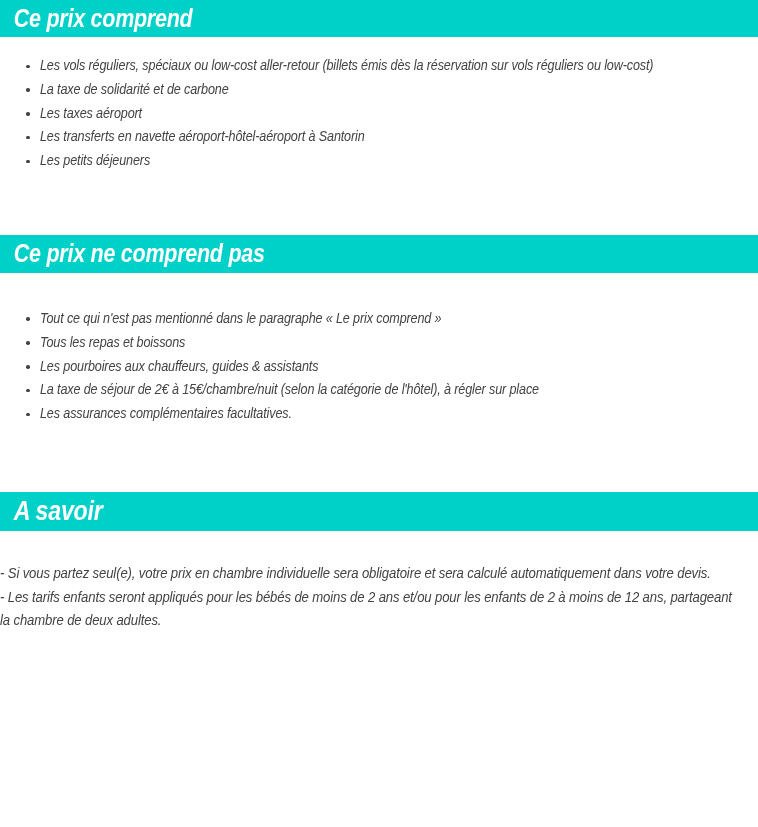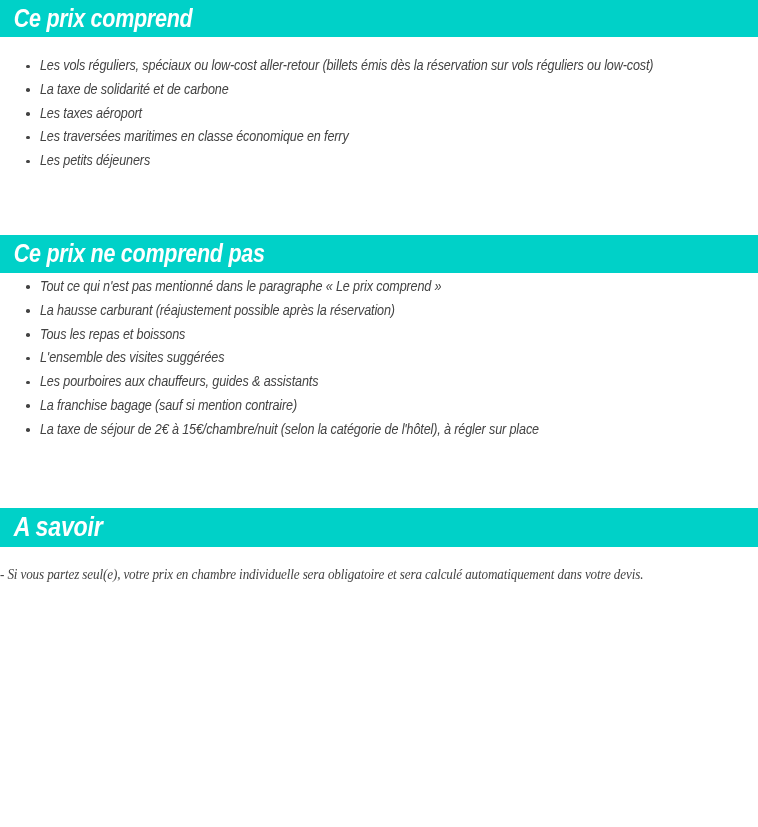--- a/index.html
+++ b/index.html
@@ -69,29 +69,28 @@
   }
 
   .li-text {
     display: inline-block;
     transform: scaleX(0.9);
     transform-origin: left center;
     white-space: pre;
   }
 
   #includes-list { margin-top: 17px; }
-  #excludes-list { margin-top: 2px; text-decoration: underline; }
+  #excludes-list { margin-top: 34px; text-decoration: underline; }
 
   .spacer-after-includes { height: 62px; }
   .spacer-after-excludes { height: 66px; }
 
   .notes-block {
     padding: 0;
-    margin-top: 16px;
-    font-family: Liberation Serif, serif;
+    margin-top: 31px;
   }
 
   .notes-block p {
     margin: 0 0 0 0;
     color: #434343;
     font-style: italic;
     font-size: 14.6px;
     line-height: 23.6px;
     letter-spacing: -0.15px;
     max-width: 744px;
@@ -110,43 +109,42 @@
 <div>
 
   <div class="section-header" id="header-includes" style="background: rgb(0, 209, 200); color: rgb(255, 255, 255);">
     <span class="hdr-text">Ce prix comprend</span>
   </div>
 
   <ul class="bullet-list" id="includes-list">
     <li><span class="li-text">Les vols réguliers, spéciaux ou low-cost aller-retour (billets émis dès la réservation sur vols réguliers ou low-cost)</span></li>
     <li><span class="li-text">La taxe de solidarité et de carbone</span></li>
     <li><span class="li-text">Les taxes aéroport</span></li>
-    <li><span class="li-text">Les traversées maritimes en classe économique en ferry</span></li>
+    <li><span class="li-text">Les transferts en navette aéroport-hôtel-aéroport à Santorin</span></li>
     <li><span class="li-text">Les petits déjeuners</span></li>
   </ul>
 
   <div class="spacer-after-includes"></div>
 
   <div class="section-header" id="header-excludes" style="background: rgb(0, 209, 200); color: rgb(255, 255, 255);">
     <span class="hdr-text">Ce prix ne comprend pas</span>
   </div>
 
   <ul class="bullet-list" id="excludes-list">
     <li><span class="li-text">Tout ce qui n'est pas mentionné dans le paragraphe « Le prix comprend »</span></li>
-    <li><span class="li-text">La hausse carburant (réajustement possible après la réservation)</span></li>
     <li><span class="li-text">Tous les repas et boissons</span></li>
-    <li><span class="li-text">L'ensemble des visites suggérées</span></li>
     <li><span class="li-text">Les pourboires aux chauffeurs, guides &amp; assistants</span></li>
-    <li><span class="li-text">La franchise bagage (sauf si mention contraire)</span></li>
     <li><span class="li-text">La taxe de séjour de 2€ à 15€/chambre/nuit (selon la catégorie de l'hôtel), à régler sur place</span></li>
+    <li><span class="li-text">Les assurances complémentaires facultatives.</span></li>
   </ul>
 
   <div class="spacer-after-excludes"></div>
 
   <div class="section-header" id="header-notes" style="background: rgb(0, 209, 200); color: rgb(255, 255, 255);">
     <span class="hdr-text">A savoir</span>
   </div>
 
   <div class="notes-block">
     <p><span class="note-text">- Si vous partez seul(e), votre prix en chambre individuelle sera obligatoire et sera calculé automatiquement dans votre devis.</span></p>
+    <p><span class="note-text">- Les tarifs enfants seront appliqués pour les bébés de moins de 2 ans et/ou pour les enfants de 2 à moins de 12 ans, partageant la chambre de deux adultes.</span></p>
   </div>
 
 </div>
 
 </body></html>

